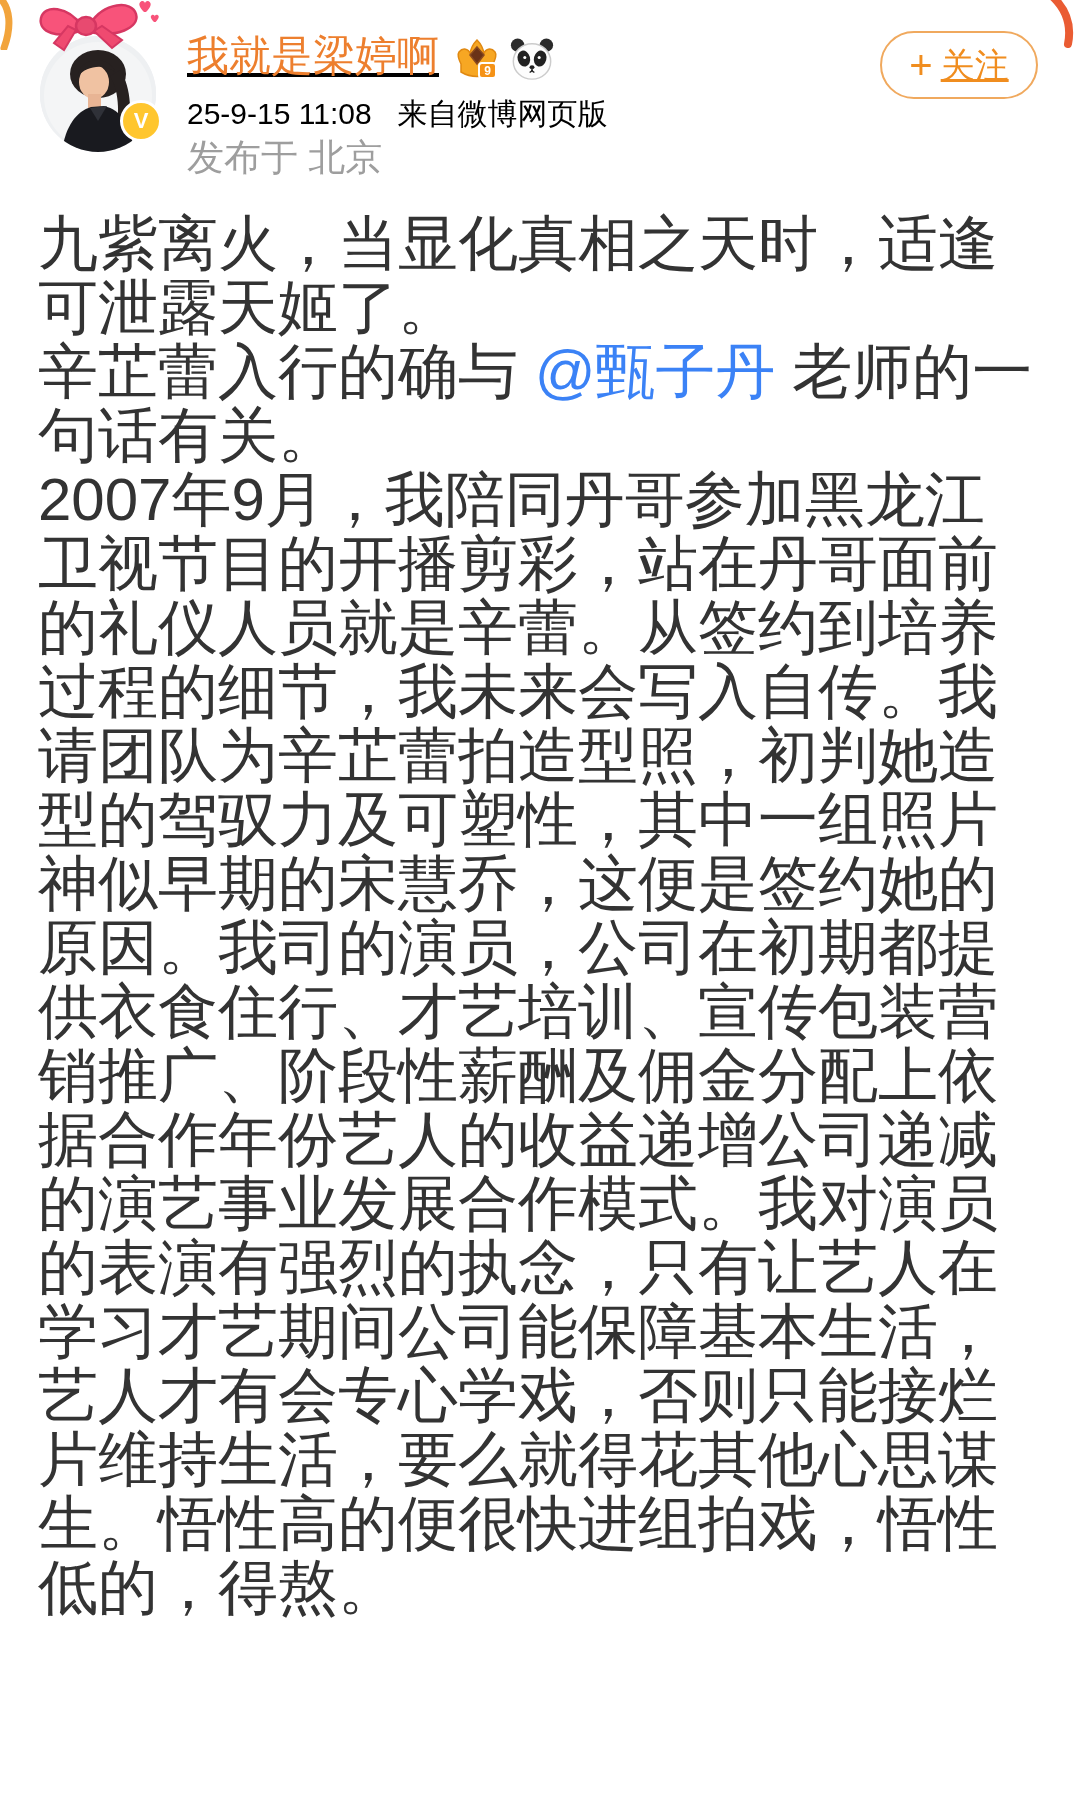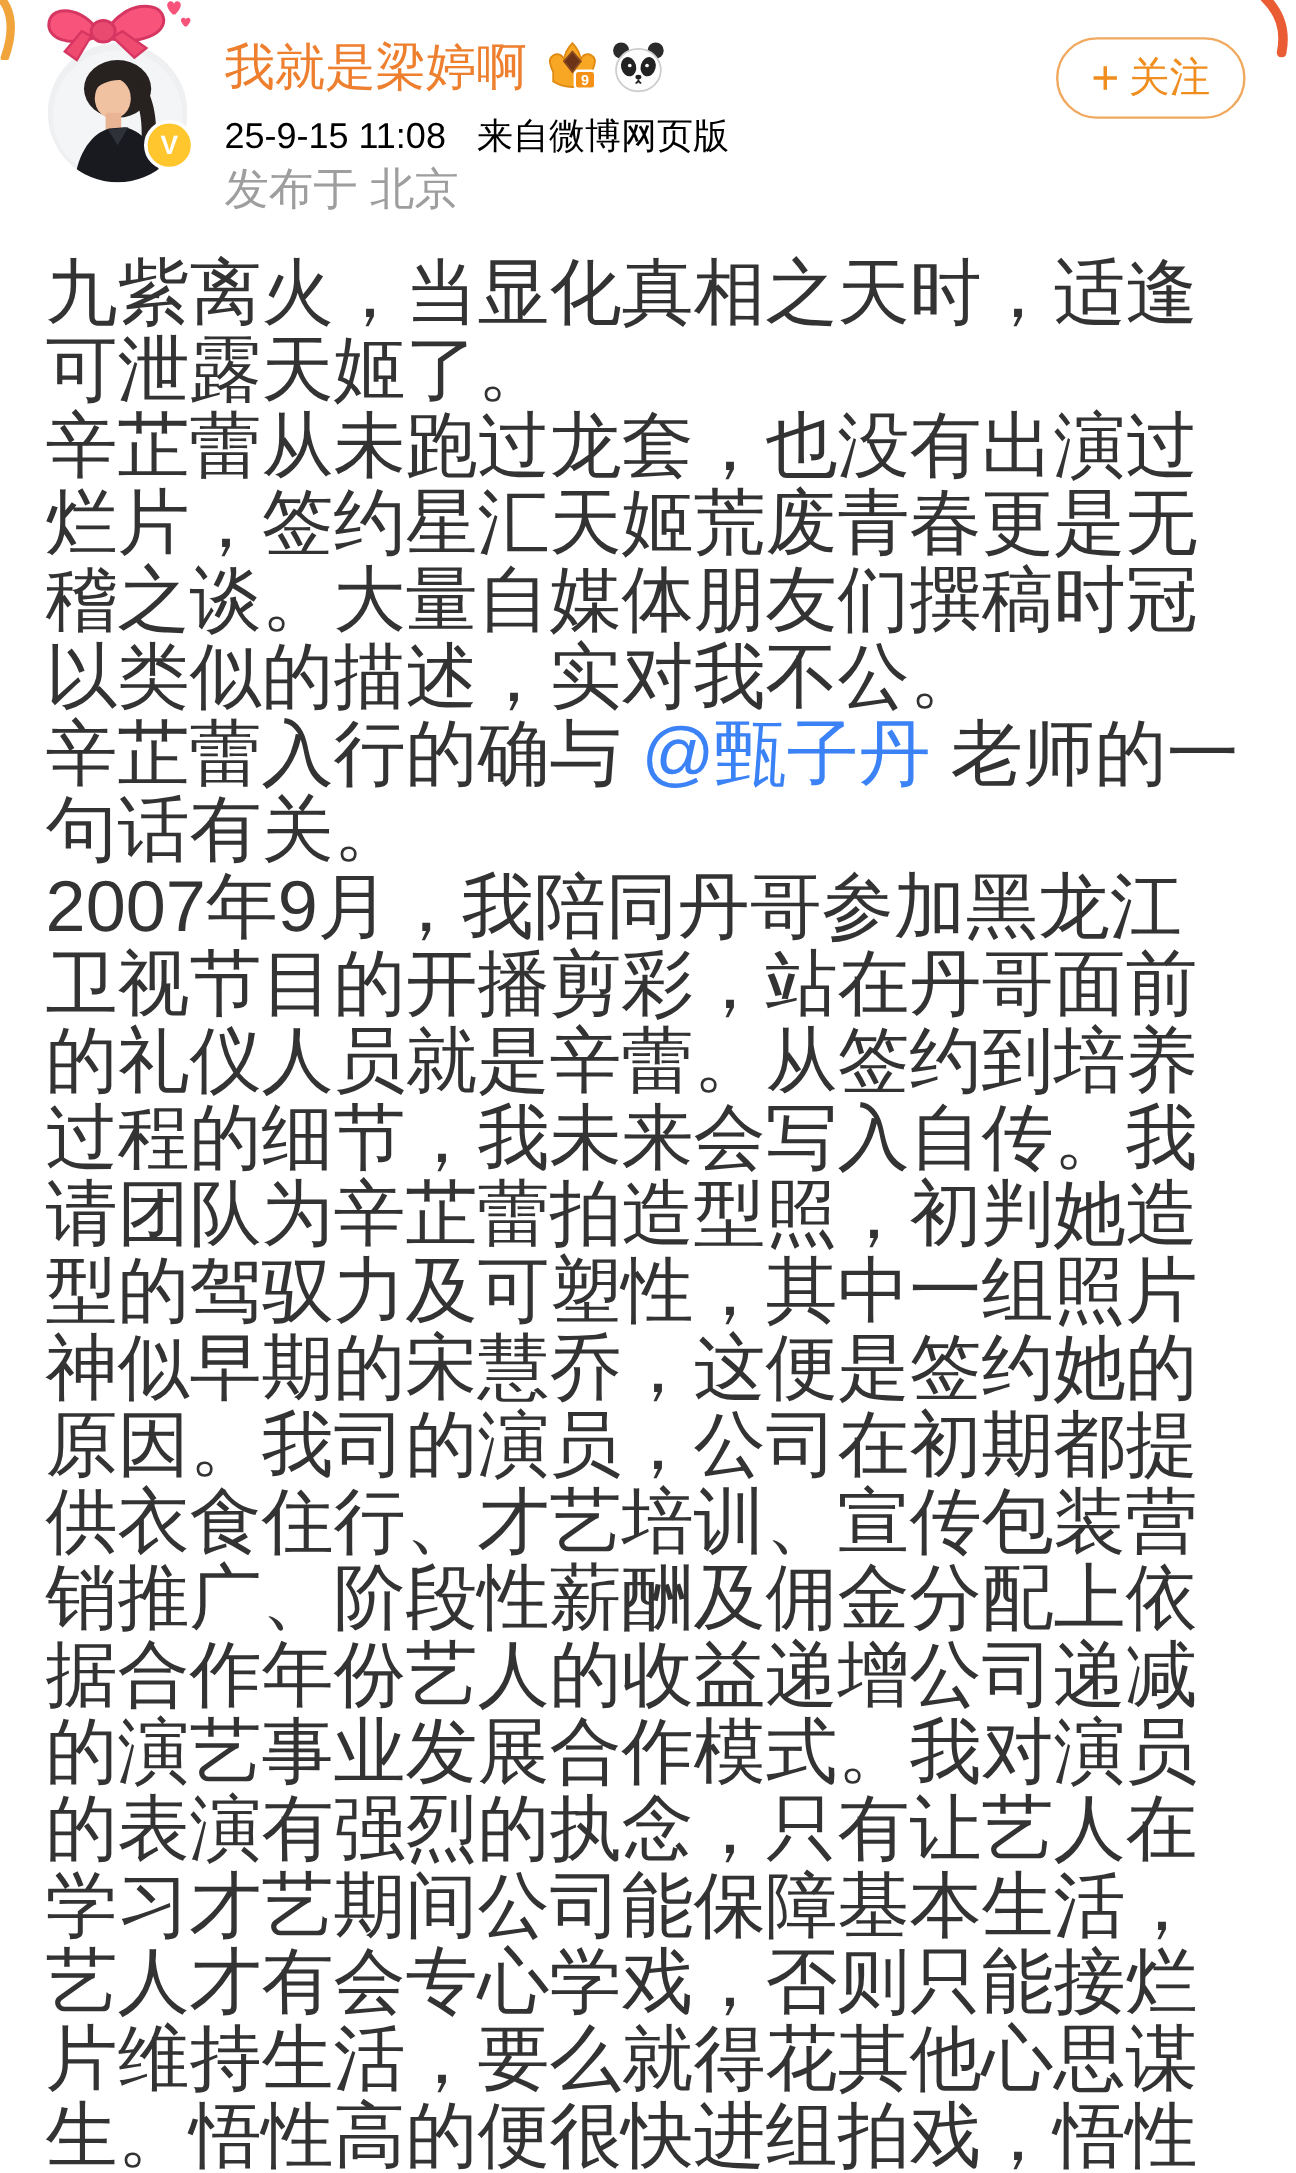--- a/index.html
+++ b/index.html
@@ -16,38 +16,38 @@
   .v-badge{
     position:absolute;left:80px;top:64px;width:36px;height:36px;border-radius:50%;
     background:#ffc62e;border:3px solid #ffffff;box-sizing:content-box;
     color:#ffffff;font-weight:bold;font-size:22px;
     display:flex;align-items:center;justify-content:center;
   }
   .bow{position:absolute;left:36px;top:-2px;width:126px;height:56px;pointer-events:none;}
   .corner-left{position:absolute;left:-2px;top:-2px;width:18px;height:52px;}
   .corner-right{position:absolute;left:1046px;top:-2px;width:34px;height:50px;}
 
-  .name-row{position:absolute;left:187px;top:30px;height:52px;display:flex;align-items:center;}
+  .name-row{position:absolute;left:187px;top:30px;height:52px;display:flex;align-items:flex-end;text-decoration:underline;}
   .author-name{font-size:42px;line-height:52px;color:#ed7f2e;font-weight:500;cursor:pointer;margin-right:14px;}
   .crown-icon{width:48px;height:44px;margin-right:8px;}
   .panda-icon{width:46px;height:45px;}
 
   .meta-row{position:absolute;left:187px;top:94px;font-size:30px;line-height:40px;color:#000000;}
   .meta-time{margin-right:26px;}
   .meta-source{cursor:pointer;}
   .loc-row{position:absolute;left:187px;top:138px;font-size:37px;line-height:40px;color:#9e9e9e;}
 
   .follow-btn{
     position:absolute;right:42px;top:31px;width:158px;height:68px;box-sizing:border-box;
     border:2px solid #f0a95e;border-radius:34px;background:#ffffff;
     display:flex;align-items:center;justify-content:center;
     color:#f08d1f;cursor:pointer;
   }
   .follow-plus{font-size:40px;line-height:40px;margin-right:8px;font-weight:400;}
-  .follow-label{font-size:34px;line-height:40px;}
+  .follow-label{font-size:34px;line-height:40px;text-decoration:underline;}
 
   
   .post-body{
     position:absolute;left:38px;top:212px;width:1004px;
     font-size:60px;line-height:64px;color:#333333;
     word-break:normal;
   }
   .post-body p{margin:0;padding:0;}
   .mention{color:#3b82f6;cursor:pointer;margin-top:36px;}
 </style>
@@ -118,18 +118,17 @@
   </div>
   <div class="loc-row">发布于 北京</div>
 
   <div class="follow-btn">
     <span class="follow-plus">+</span>
     <span class="follow-label">关注</span>
   </div>
 
   <div class="post-body">
     <p>九紫离火，当显化真相之天时，适逢可泄露天姬了。</p>
-    <p>辛芷蕾从未跑过龙套，也没有出演过烂片，签约星汇天姬荒废青春更是无稽之谈。大量自媒体朋友们撰稿时冠以类似的描述，实对我不公。</p>
     <p><span>辛芷蕾入行的确与 </span><span class="mention">@甄子丹</span><span> 老师的一句话有关。</span></p>
     <p>2007年9月，我陪同丹哥参加黑龙江卫视节目的开播剪彩，站在丹哥面前的礼仪人员就是辛蕾。从签约到培养过程的细节，我未来会写入自传。我请团队为辛芷蕾拍造型照，初判她造型的驾驭力及可塑性，其中一组照片神似早期的宋慧乔，这便是签约她的原因。我司的演员，公司在初期都提供衣食住行、才艺培训、宣传包装营销推广、阶段性薪酬及佣金分配上依据合作年份艺人的收益递增公司递减的演艺事业发展合作模式。我对演员的表演有强烈的执念，只有让艺人在学习才艺期间公司能保障基本生活，艺人才有会专心学戏，否则只能接烂片维持生活，要么就得花其他心思谋生。悟性高的便很快进组拍戏，悟性低的，得熬。</p>
   </div>
 
 </div>
 
 </body></html>

